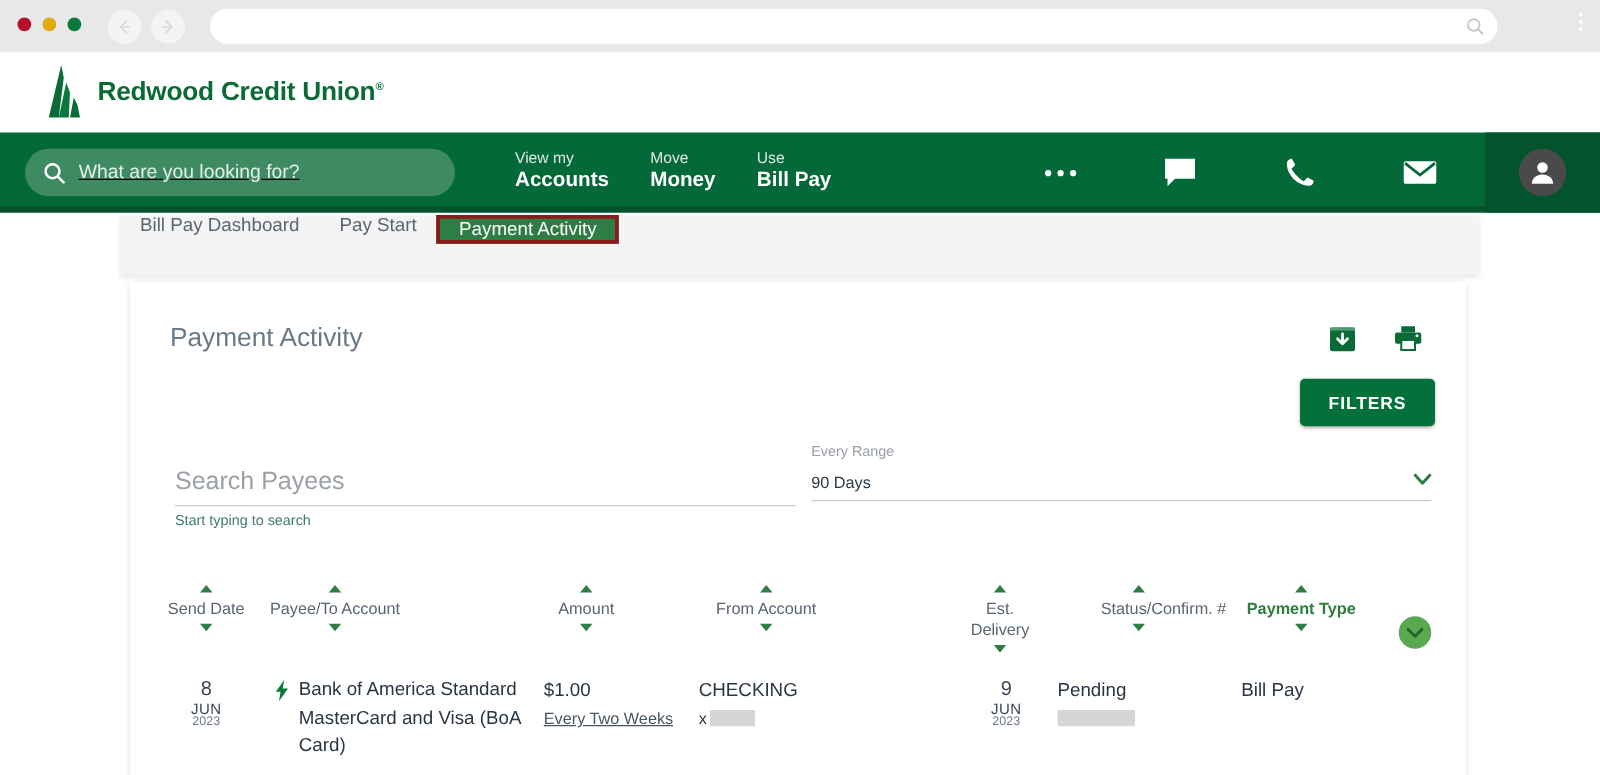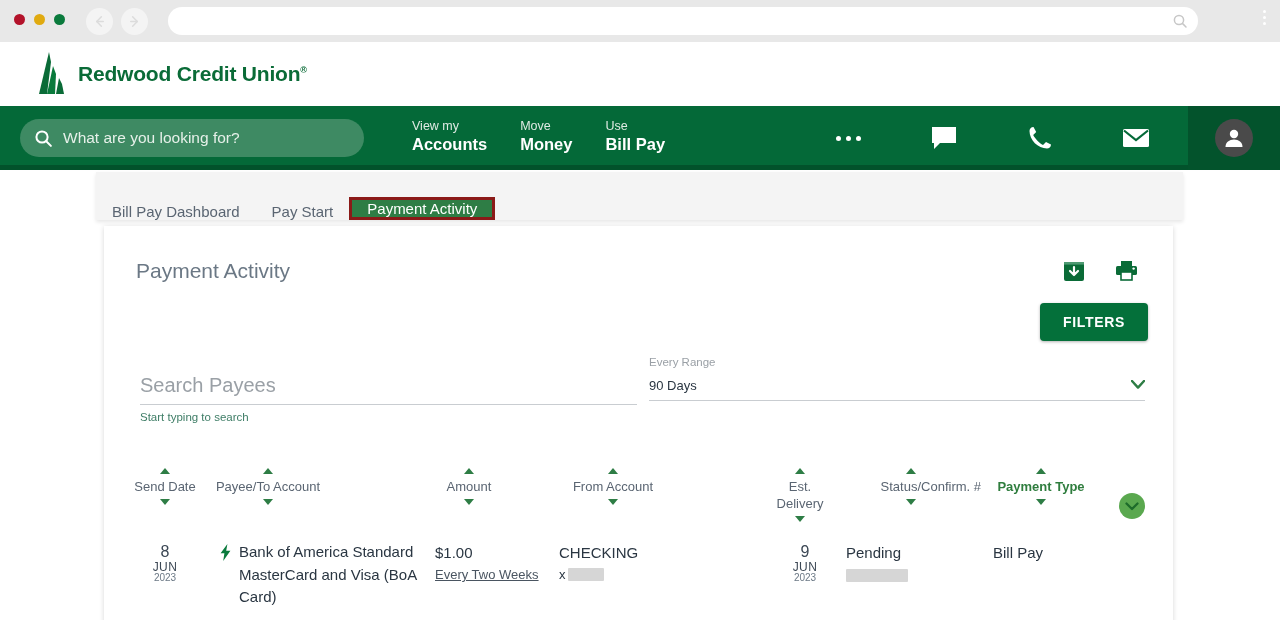--- a/index.html
+++ b/index.html
@@ -64,21 +64,21 @@
     position: absolute; left: 0; top: 106px; width: 1280px; height: 64px;
     background: #046938;
   }
   .green-nav-underline {
     position: absolute; left: 0; bottom: 0; width: 1280px; height: 5px;
     background: #02522b;
   }
   .nav-search {
     position: absolute; left: 20px; top: 119px; width: 344px; height: 38px;
     background: #3e8a63; border-radius: 19px;
-    display: flex; align-items: center; padding: 0 14px; gap: 10px;
+    display: flex; align-items: center; padding: 0 14px; gap: 10px; text-decoration: underline;
   }
   .nav-search-text { color: #e6f0e9; font-size: 15.5px; }
 
   .nav-links { position: absolute; left: 412px; top: 119px; display: flex; }
   .nav-link { margin-right: 33px; cursor: pointer; }
   .nav-link-small { color: #dfeae3; font-size: 12.5px; line-height: 15px; display: block; }
   .nav-link-big { color: #ffffff; font-size: 16.5px; font-weight: bold; line-height: 20px; display: block; }
 
   .nav-icons {
     position: absolute; left: 800px; top: 106px; width: 400px; height: 64px;
@@ -98,21 +98,21 @@
   .avatar {
     width: 38px; height: 38px; border-radius: 50%; background: #4a4a4a;
     display: flex; align-items: center; justify-content: center;
   }
 
   
   .tabbar {
     position: absolute; left: 96px; top: 172px; width: 1087px; height: 48px;
     background: #f4f4f4;
     box-shadow: 0 2px 4px rgba(0,0,0,0.10);
-    display: flex; align-items: flex-end;
+    display: flex; align-items: flex-start;
   }
   .tab {
     display: flex; align-items: center; padding: 0 16px;
     font-size: 15px; color: #5a6572; cursor: pointer;
   }
   .tab.active {
     background: #2e7d45; color: #ffffff;
     border: 3px solid #8b1a18;
     padding: 0 15px;
   }

